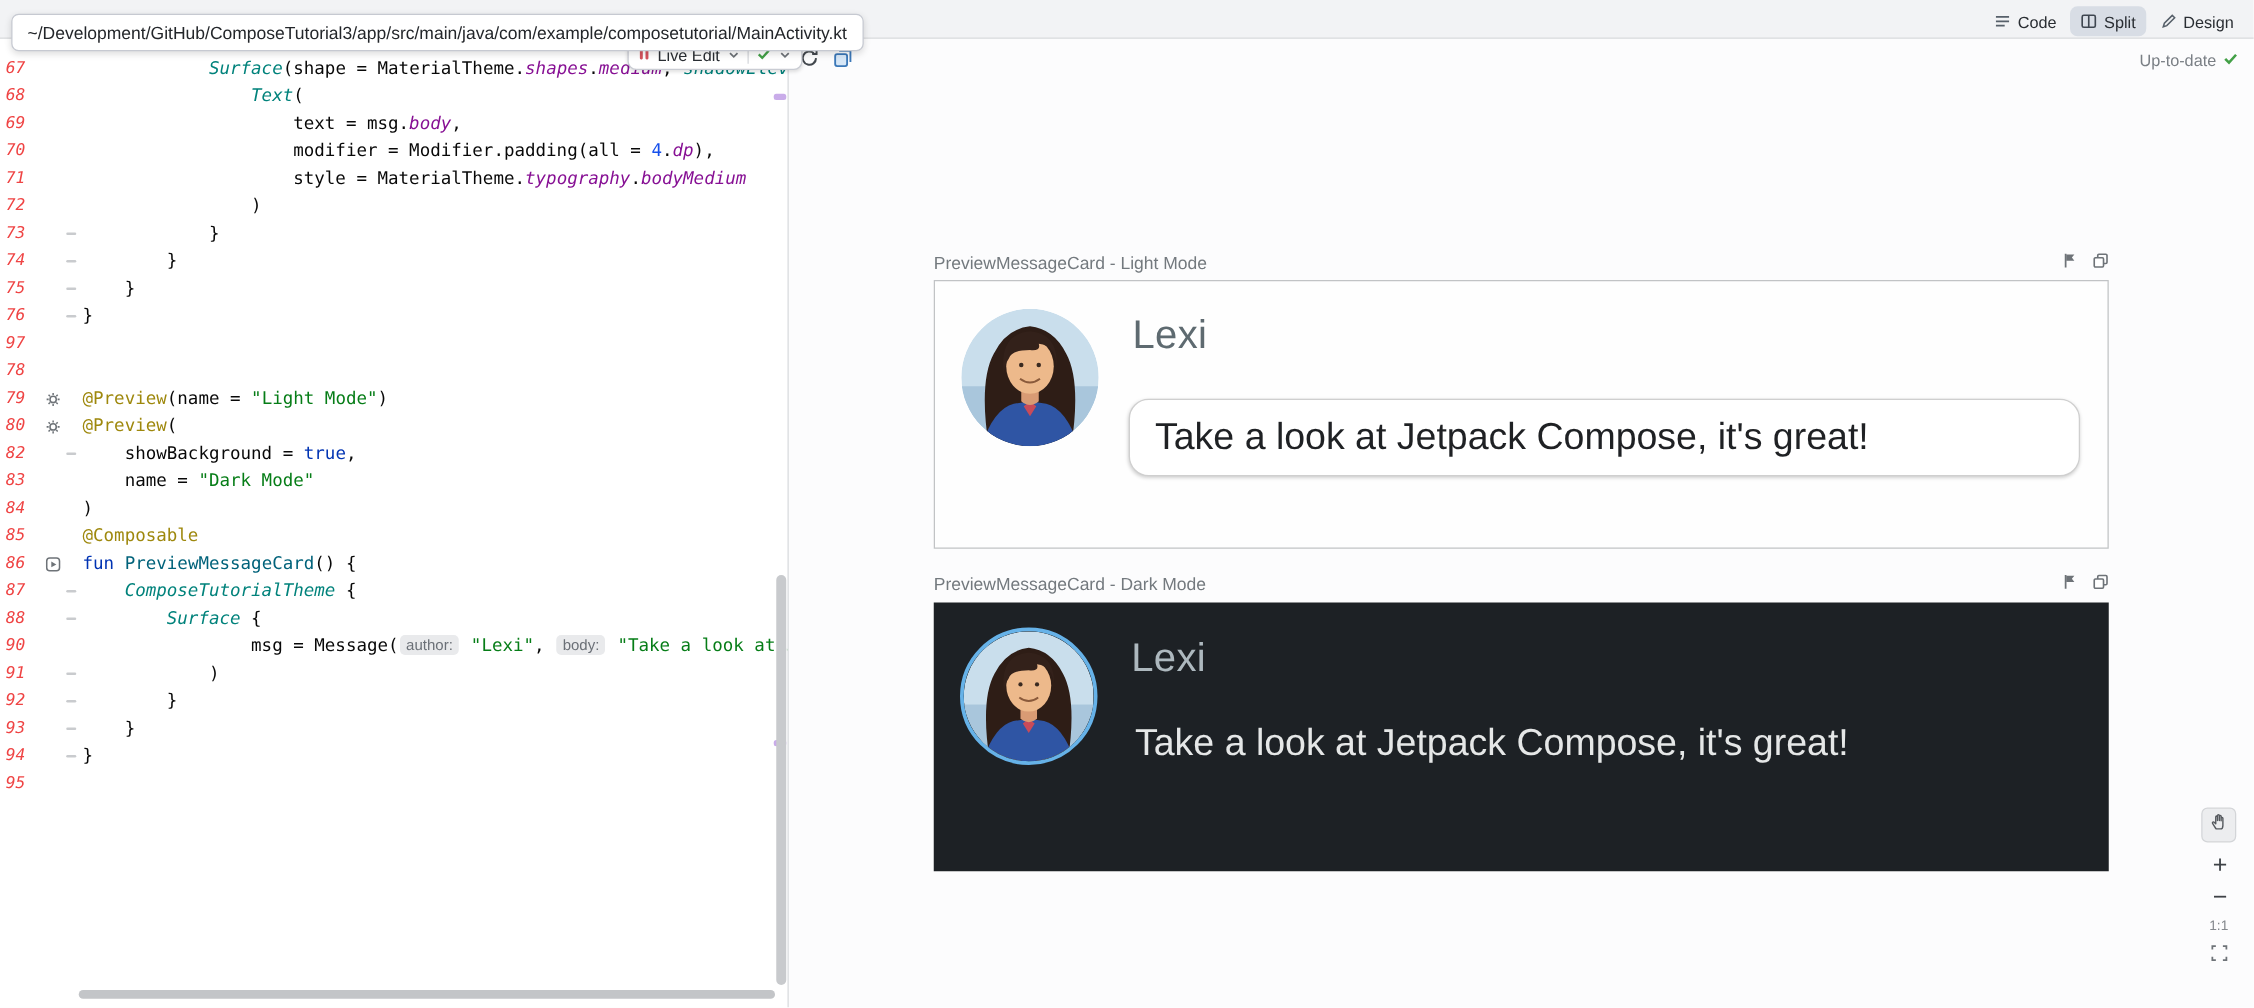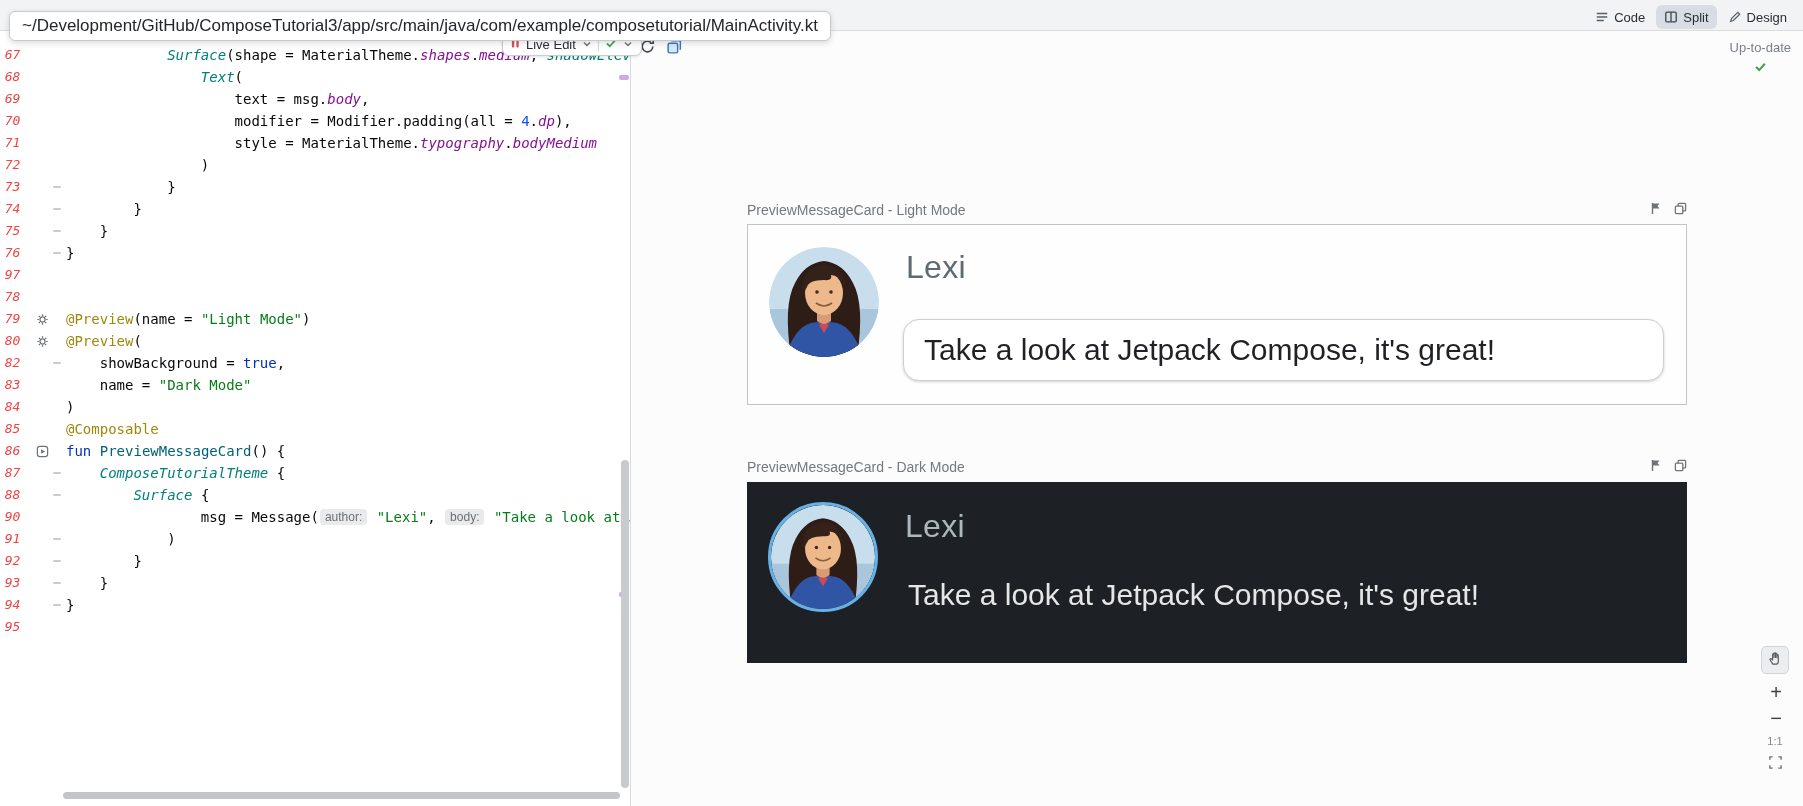--- a/index.html
+++ b/index.html
@@ -2,21 +2,21 @@
 <html><head>
 <meta charset="utf-8">
 <style>
   html,body{margin:0;padding:0;}
   body{width:1803px;height:806px;overflow:hidden;position:relative;background:#fff;
        font-family:"Liberation Sans",sans-serif;-webkit-font-smoothing:antialiased;}
 
   
   .header{position:absolute;left:0;top:0;right:0;height:30px;background:#F2F3F5;border-bottom:1px solid #D9DBDE;z-index:1;}
   .path-bar{position:absolute;left:9px;top:11px;height:28px;background:#fff;border:1px solid #C6C9D1;border-radius:6px;
-            box-shadow:0 2px 6px rgba(0,0,0,.14);display:flex;align-items:center;padding:0 12px;font-size:17px;
+            box-shadow:0 2px 6px rgba(0,0,0,.14);display:flex;align-items:center;padding:0 12px;font-size:14px;
             color:#23262A;white-space:nowrap;z-index:30;}
   .view-modes{position:absolute;right:8px;top:5px;display:flex;gap:3px;z-index:20;}
   .mode-btn{display:flex;align-items:center;gap:5px;padding:2px 8px;border-radius:6px;font-size:13px;color:#2A2E33;height:20px;}
   .mode-btn.selected{background:#D8DDE5;}
   .mbi{display:flex;align-items:center;}
 
   
   .editor{position:absolute;left:0;top:31px;width:630px;bottom:0;background:#fff;overflow:hidden;}
   .code-lines{position:absolute;left:0;top:13px;right:0;}
   .line{display:flex;height:22px;line-height:22px;font-family:"DejaVu Sans Mono","Liberation Mono",monospace;font-size:14px;color:#080808;}
@@ -45,29 +45,29 @@
 
   
   .live-pill{position:absolute;left:502px;top:33px;height:21px;background:#fff;border:1px solid #C9CCD3;border-radius:7px;
              box-shadow:0 1px 3px rgba(0,0,0,.12);display:flex;align-items:center;gap:6px;padding:0 8px;
              font-size:13px;color:#2A2E33;z-index:25;}
   .pill-div{width:1px;height:13px;background:#D5D7DB;}
 
   
   .preview-pane{position:absolute;left:631px;top:31px;right:0;bottom:0;background:#FCFCFD;}
   .pv-toolbar{position:absolute;left:8px;top:7px;display:flex;gap:10px;align-items:center;}
-  .uptodate{position:absolute;top:9px;right:12px;font-size:13px;color:#7A7F85;display:flex;align-items:center;gap:5px;flex-direction:column;}
+  .uptodate{position:absolute;top:9px;right:12px;font-size:13px;color:#7A7F85;display:flex;align-items:center;gap:5px;}
 
   .pv-label{position:absolute;left:116px;width:940px;display:flex;justify-content:space-between;align-items:center;
             font-size:14px;color:#73797E;}
   .pv-label.light{top:171px;}
   .pv-label.dark{top:428px;}
   .pv-acts{display:flex;gap:12px;align-items:center;}
 
-  .pv-card{position:absolute;left:116px;width:940px;height:181px;}
+  .pv-card{position:absolute;left:116px;width:940px;height:215px;}
   .pv-card.light{top:193px;background:#FEFEFE;border:1px solid #C1C3C5;box-sizing:border-box;}
   .pv-card.dark{top:451px;background:#1D2125;}
 
   .avatar{position:absolute;left:21px;top:22px;width:110px;height:110px;border-radius:50%;overflow:hidden;box-sizing:border-box;}
   .pv-card.dark .avatar{top:20px;border:3px solid #66B2E8;}
   .avatar svg{display:block;width:100%;height:100%;}
 
   .author{position:absolute;left:158px;top:24px;font-size:32px;letter-spacing:.3px;}
   .pv-card.light .author{color:#5E6A70;}
   .pv-card.dark .author{color:#ADB8BE;top:26px;}

